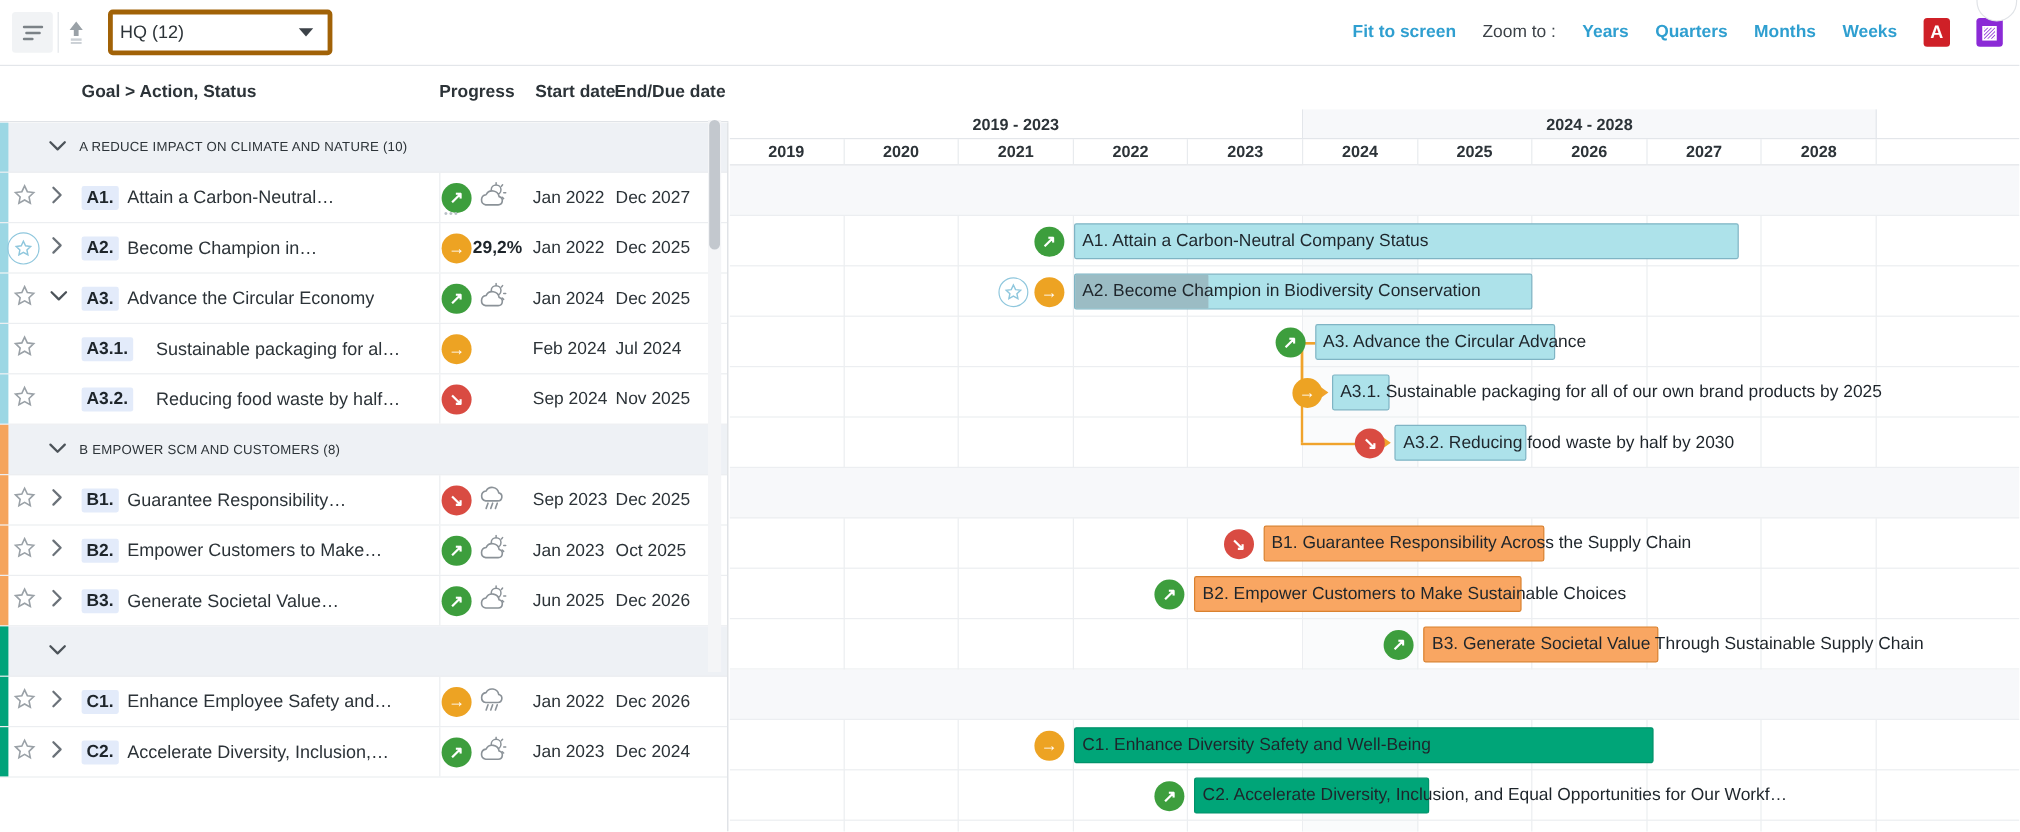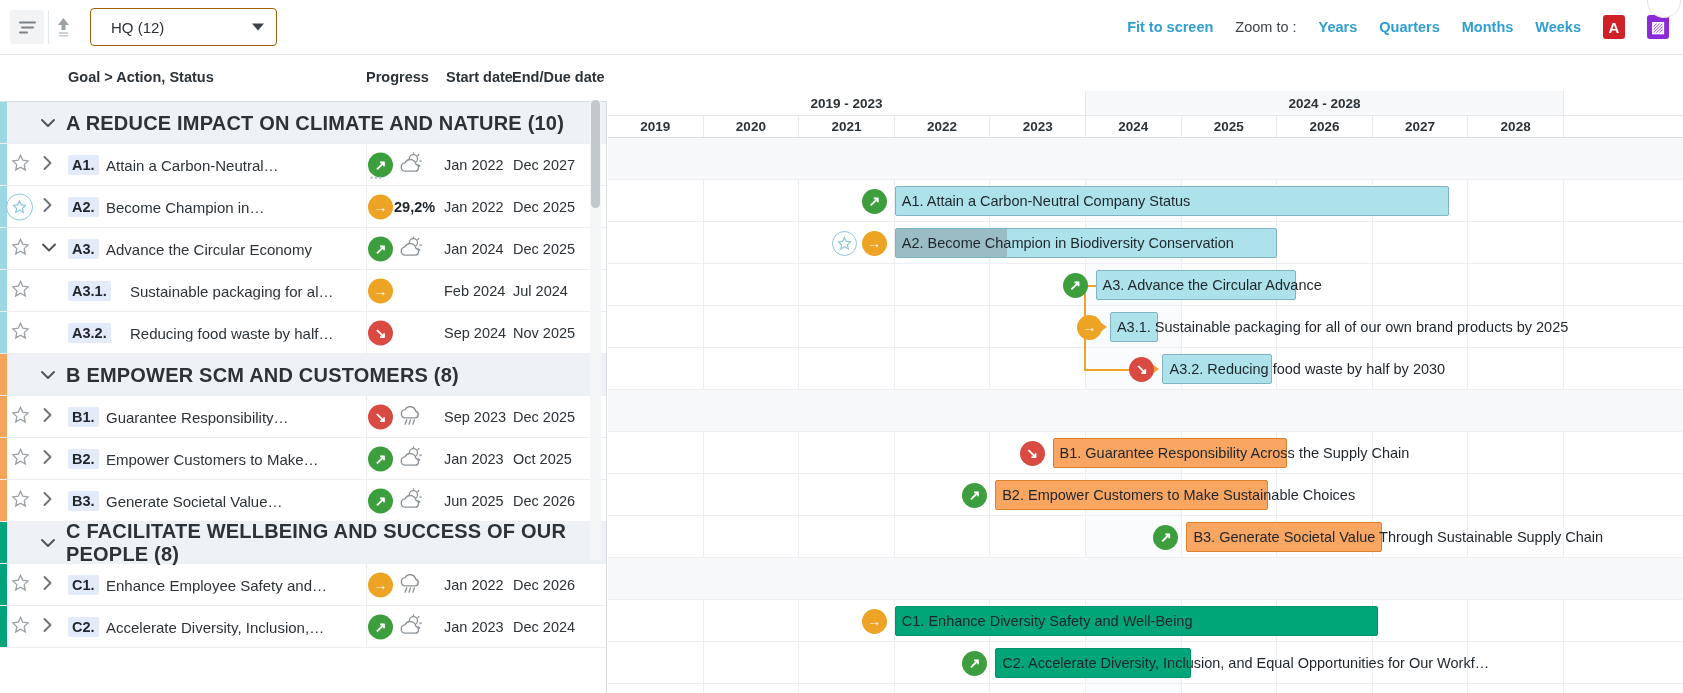--- a/index.html
+++ b/index.html
@@ -22,22 +22,22 @@
     display: flex; align-items: center; justify-content: center;
     background: #f1f3f5; border-radius: 3px; cursor: pointer;
   }
   .tb-upload {
     width: 30px; height: 34px; margin-left: 4px;
     display: flex; align-items: center; justify-content: center;
     border-left: 1px solid #e3e6ea; cursor: pointer;
   }
   .hq-select {
     margin-left: 12px; width: 187px; height: 38px;
-    border: 1px solid #a16207; border-radius: 4px; background: #fff;
-    display: flex; align-items: center; padding: 0 20px;
+    border: 4px solid #a16207; border-radius: 4px; background: #fff;
+    display: flex; align-items: center; padding: 0 6px;
     font-size: 15px; color: #2c3338; cursor: pointer; position: relative;
   }
   .hq-select .caret {
     position: absolute; right: 12px; top: 50%; transform: translateY(-50%);
     width: 0; height: 0; border-left: 6px solid transparent;
     border-right: 6px solid transparent; border-top: 7px solid #3c4248;
   }
   .tb-right {
     margin-left: auto; display: flex; align-items: center;
     gap: 22px; padding-right: 14px; font-size: 14.5px;
@@ -68,21 +68,21 @@
 
   
   .left-panel {
     position: absolute; left: 0; top: 102px; width: 607px; height: 591px;
     background: #fff; overflow: hidden;
     border-right: 1px solid #d9dde2;
   }
   .row { position: relative; height: 42px; border-bottom: 1px solid #eceef1;
          display: flex; align-items: center; }
   .row.group {
-    background: #eef1f5; height: 42px; font-weight: 700; font-size: 20px;
+    background: #eef1f5; height: 42px; font-weight: 400; font-size: 11px;
     color: #2c3338; letter-spacing: .2px;
   }
   .acc-bar { position: absolute; left: 0; top: 0; width: 7px; height: 100%; }
   .acc-A { background: #9cd7e4; }
   .acc-B { background: #f5a45c; }
   .acc-C { background: #00a37a; }
 
   .grp-caret { position: absolute; left: 40px; top: 50%;
     transform: translateY(-50%); cursor: pointer; }
   .grp-label { position: absolute; left: 66px; top: 50%; transform: translateY(-50%); }
@@ -413,21 +413,20 @@
             <path d="M7 19.5 a4.4 4.4 0 0 1 .3-8.7 a6 6 0 0 1 11.3 1.6 a3.6 3.6 0 0 1 -.9 7.1 z" fill="#fff" stroke="#8b9298" stroke-width="1.4" stroke-linejoin="round"></path>
           </svg></span>
         <span class="sdate">Jun 2025</span>
         <span class="edate">Dec 2026</span>
       </div>
       <div class="row group">
         <div class="acc-bar acc-C"></div>
         <span class="grp-caret"><svg width="16" height="13" viewBox="0 0 16 12">
             <path d="M2 3 L8 9 L14 3" fill="none" stroke="#4c5359" stroke-width="1.9" stroke-linecap="round" stroke-linejoin="round"></path>
           </svg></span>
-        <span class="grp-label">C FACILITATE WELLBEING AND SUCCESS OF OUR PEOPLE (8)</span>
       </div>
       <div class="row">
         <div class="acc-bar acc-C"></div>
         <span class="star"><svg width="19" height="19" viewBox="0 0 20 20">
             <path d="M10 2 l2.4 5.1 5.6.7 -4.1 3.9 1.1 5.5 -5-2.8 -5 2.8 1.1-5.5 -4.1-3.9 5.6-.7z" fill="none" stroke="#9aa1a7" stroke-width="1.4"></path>
           </svg></span>
         <span class="chev"><svg width="13" height="16" viewBox="0 0 12 16">
             <path d="M3 2 L9 8 L3 14" fill="none" stroke="#6b7279" stroke-width="1.9" stroke-linecap="round" stroke-linejoin="round"></path>
           </svg></span>
         <span class="code lvl1">C1.</span>

